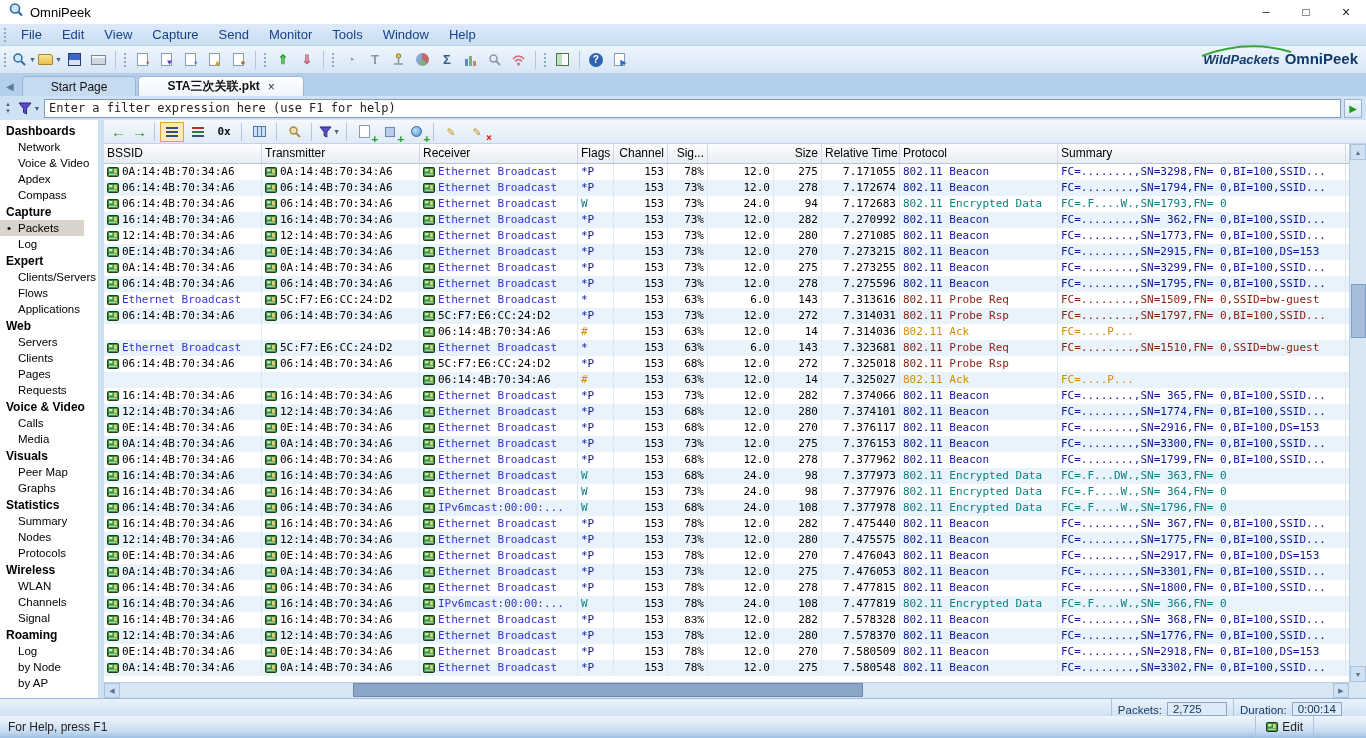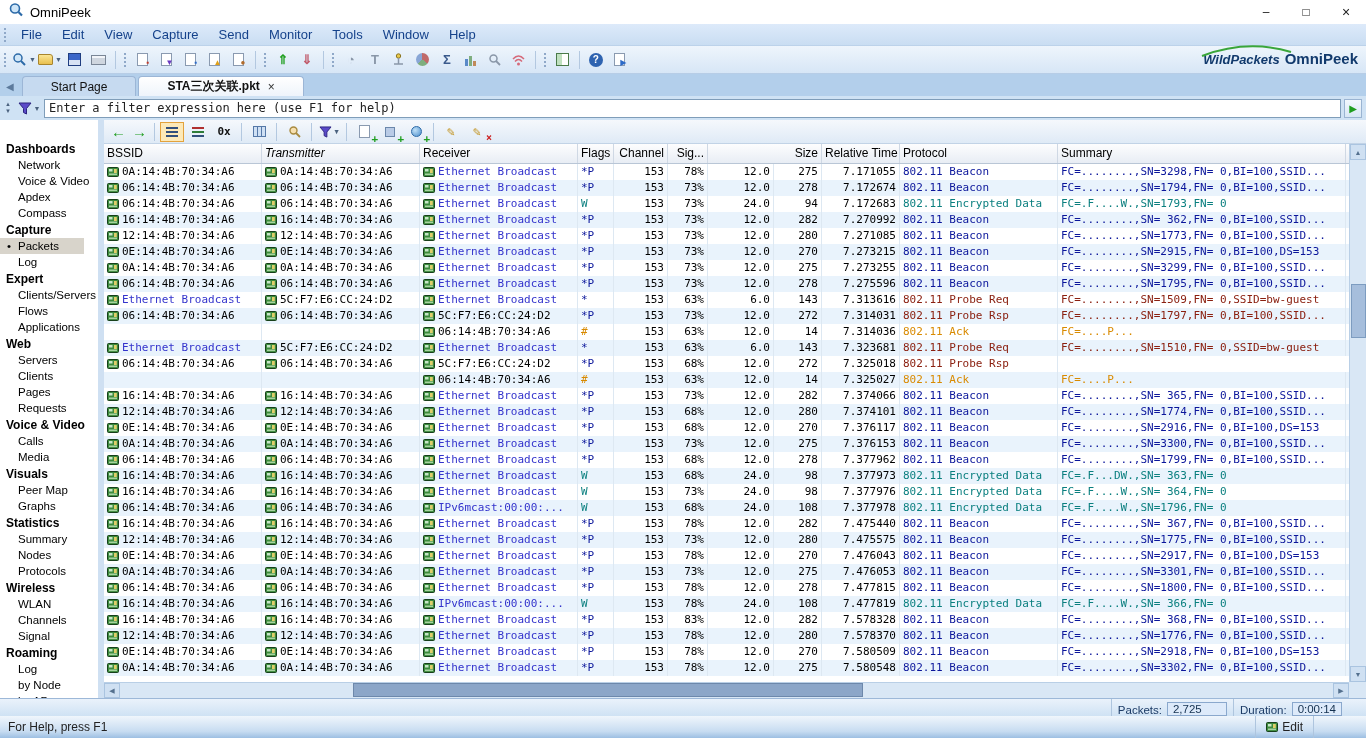--- a/index.html
+++ b/index.html
@@ -42,21 +42,21 @@
   
   .filterrow { height:24px; background:#cfe2f4; display:flex; align-items:center; padding:2px 4px 2px 2px; }
   .spinstrip { width:12px; display:flex; flex-direction:column; align-items:center; font-size:6px; color:#4a617e; line-height:7px; }
   .funnelbtn { width:30px; height:18px; display:flex; align-items:center; justify-content:center; }
   .filterinput { flex:1; height:19px; border:1px solid #7f9db9; background:#fff; font-family:"DejaVu Sans Mono",monospace; font-size:12px; padding:0 4px; color:#222; }
   .filterinput::placeholder { color:#222; opacity:1; }
   .gobtn { width:18px; height:19px; margin-left:3px; background:linear-gradient(#f2f8fd,#d8e7f5); border:1px solid #9ab4d2; display:flex; align-items:center; justify-content:center; color:#1f9e1f; font-size:10px; }
 
   
   .mainrow { flex:1; display:flex; min-height:0; }
-  .sidebar { width:98px; background:#fff; overflow:hidden; padding-top:20px; }
+  .sidebar { width:98px; background:#fff; overflow:hidden; padding-top:2px; }
   .sb-h { font-size:12px; font-weight:bold; color:#000; padding:2px 2px 1px 6px; height:17px; white-space:nowrap; }
   .sb-i { font-size:11.5px; color:#000; padding-left:18px; height:16px; line-height:16px; white-space:nowrap; position:relative; }
   .sb-i.sel { background:#d8d4cb; width:84px; }
   .sb-i.sel::before { content:"•"; position:absolute; left:7px; color:#000; }
   .splitter { width:6px; background:#cfe0f2; }
   .content { flex:1; display:flex; flex-direction:column; min-width:0; background:#fff; }
 
   
   .pkt-toolbar { height:24px; background:linear-gradient(#f5f8fc,#dfeaf6); border-bottom:1px solid #c2d3e6; display:flex; align-items:center; padding-left:4px; }
   .navarr { font-weight:bold; font-size:15px; color:#1f9e1f; margin:0 3px; line-height:15px; }
@@ -374,21 +374,21 @@
         <span class="vb delmark">
             <span class="pencil">✎</span>
             <span class="xx">×</span>
           </span>
       </div>
 
       <div class="tablewrap">
         <div class="tablecol">
           <div class="thead" id="thead">
               <div class="th" style="width: 158px; flex: 0 0 auto; text-align: left;">BSSID</div>
-              <div class="th" style="width: 158px; flex: 0 0 auto; text-align: left; font-style: italic;">Transmitter</div>
+              <div class="th" style="width: 158px; flex: 0 0 auto; text-align: left;">Transmitter</div>
               <div class="th" style="width: 158px; flex: 0 0 auto; text-align: left;">Receiver</div>
               <div class="th" style="width: 36px; flex: 0 0 auto; text-align: left;">Flags</div>
               <div class="th" style="width: 54px; flex: 0 0 auto; text-align: right;">Channel</div>
               <div class="th" style="width: 40px; flex: 0 0 auto; text-align: right;">Sig...</div>
               <div class="th" style="width: 66px; flex: 0 0 auto; text-align: left; margin-top: 20px;">Data Rate</div>
               <div class="th" style="width: 48px; flex: 0 0 auto; text-align: right;">Size</div>
               <div class="th" style="width: 78px; flex: 0 0 auto; text-align: right;">Relative Time</div>
               <div class="th" style="width: 158px; flex: 0 0 auto; text-align: left;">Protocol</div>
               <div class="th" style="width: 288px; flex: 0 0 auto; text-align: left;">Summary</div>
             </div>
@@ -1170,21 +1170,21 @@
                       <rect x="2" y="6.5" width="8" height="1.6" fill="#a7d3a0"></rect>
                     </svg></span><span>16:14:4B:70:34:A6</span></div>
                 <div class="td" style="width: 158px; flex: 0 0 auto;"><span class="nic"><svg width="12" height="10" viewBox="0 0 12 10">
                       <rect x="0.5" y="0.5" width="11" height="9" rx="1" fill="#3d8b3d" stroke="#17401a"></rect>
                       <rect x="2" y="2" width="3.5" height="2.5" fill="#c8e6c8"></rect>
                       <rect x="7" y="2" width="2.8" height="4" fill="#e0cf6a"></rect>
                       <rect x="2" y="6.5" width="8" height="1.6" fill="#a7d3a0"></rect>
                     </svg></span><span class="bluename">Ethernet Broadcast</span></div>
                 <div class="td c-flagnavy" style="width: 36px; flex: 0 0 auto;">*P</div>
                 <div class="td r " style="width: 54px; flex: 0 0 auto;">153</div>
-                <div class="td r " style="width: 40px; flex: 0 0 auto;">83%</div>
+                <div class="td r " style="width: 40px; flex: 0 0 auto; font-family: Liberation Mono, monospace;">83%</div>
                 <div class="td r " style="width: 66px; flex: 0 0 auto;">12.0</div>
                 <div class="td r " style="width: 48px; flex: 0 0 auto;">282</div>
                 <div class="td r " style="width: 78px; flex: 0 0 auto;">7.578328</div>
                 <div class="td c-beacon" style="width: 158px; flex: 0 0 auto;">802.11 Beacon</div>
                 <div class="td c-beacon" style="width: 288px; flex: 0 0 auto;">FC=........,SN= 368,FN= 0,BI=100,SSID...</div>
               </div>
               <div class="prow even">
                 <div class="td" style="width: 158px; flex: 0 0 auto;"><span class="nic"><svg width="12" height="10" viewBox="0 0 12 10">
                       <rect x="0.5" y="0.5" width="11" height="9" rx="1" fill="#3d8b3d" stroke="#17401a"></rect>
                       <rect x="2" y="2" width="3.5" height="2.5" fill="#c8e6c8"></rect>

